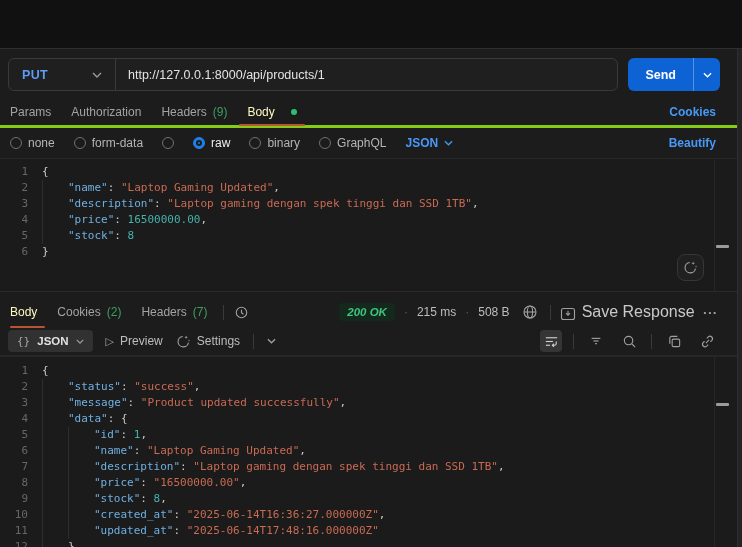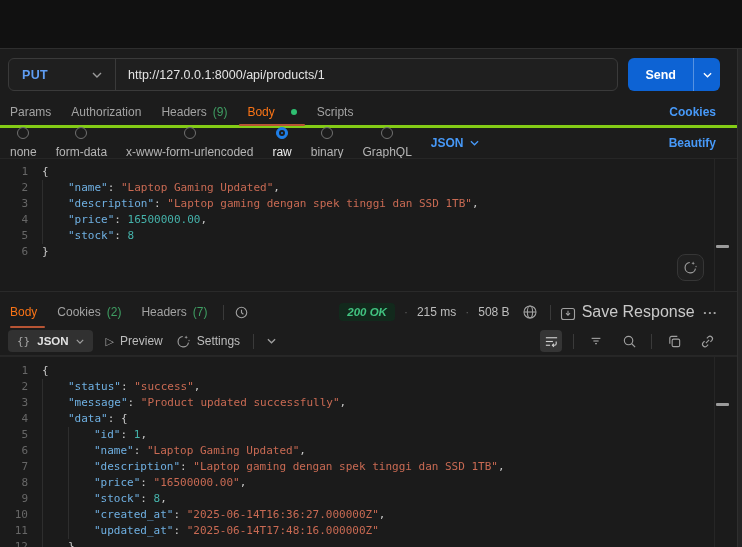--- a/index.html
+++ b/index.html
@@ -38,29 +38,29 @@
   .url-bar .sep{width:1px;align-self:stretch;background:#3a3a3a;}
   .url-input{flex:1;padding-left:12px;font-size:12.5px;color:#e3e3e3;white-space:nowrap;}
   .send-split{height:33px;border-radius:6px;background:var(--send-blue);display:flex;overflow:hidden;flex:none;justify-content:center;}
   .send-main{padding:0 17px;display:flex;align-items:center;color:#fff;font-weight:600;font-size:12.5px;cursor:pointer;}
   .send-caret{width:27px;border-left:1px solid rgba(255,255,255,.3);display:flex;align-items:center;justify-content:center;color:#fff;cursor:pointer;}
 
   
   .tabs{display:flex;align-items:center;height:30px;padding:0 26px 0 8px;border-bottom:3px solid #84cc16;}
   .tab{height:100%;display:flex;align-items:center;gap:6px;padding:0 10px;color:#a3a3a3;font-size:12px;position:relative;cursor:pointer;white-space:nowrap;}
   .tab:first-child{padding-left:2px;}
-  .tab.active{color:#f97316;gap:16px;}
+  .tab.active{color:#fef9c3;gap:16px;}
   .tab.active::after{content:"";position:absolute;left:2px;right:2px;bottom:-1px;height:2px;background:var(--accent-orange);border-radius:1px;}
   .tab .count{color:var(--count-green);}
   .green-dot{width:6px;height:6px;border-radius:50%;background:#2fbf71;}
   .link{margin-left:auto;color:var(--link-blue);font-weight:600;font-size:12px;cursor:pointer;}
 
   
   .modes{display:flex;align-items:center;height:30px;padding:0 26px 0 10px;gap:19px;font-size:12px;color:#b5b5b5;}
-  .mode{display:flex;align-items:center;gap:6px;cursor:pointer;flex-direction:column;}
+  .mode{display:flex;align-items:center;gap:6px;cursor:pointer;}
   .radio{width:12px;height:12px;border:1px solid #707070;border-radius:50%;flex:none;position:relative;}
   .mode.sel{color:#ededed;}
   .mode.sel .radio{border-color:var(--radio-blue);background:var(--radio-blue);}
   .mode.sel .radio::after{content:"";position:absolute;inset:2px;border-radius:50%;border:2px solid #1c1c1c;}
   .fmt-select{display:flex;align-items:center;gap:6px;color:var(--link-blue);font-weight:600;cursor:pointer;}
 
   
   .editor{position:relative;border-top:1px solid #262626;border-bottom:1px solid #2a2a2a;height:134px;padding-top:5px;background:#1b1b1b;}
   .resp-body{position:relative;border-top:1px solid #262626;height:239px;padding-top:6px;background:#1b1b1b;}
   .code-line{display:flex;height:16px;line-height:16px;font-family:"DejaVu Sans Mono",monospace;font-size:11px;}
@@ -131,38 +131,34 @@
         <span>Authorization</span>
       </div>
     <div class="tab">
         <span>Headers</span>
         <span class="count">(9)</span>
       </div>
     <div class="tab active">
         <span>Body</span>
         <span class="green-dot"></span>
       </div>
-    <div class="tab">
-        <span>Scripts</span>
-      </div>
     <span class="link">Cookies</span>
   </div>
 
   <div class="modes">
     <div class="mode">
         <span class="radio"></span>
         <span>none</span>
       </div>
     <div class="mode">
         <span class="radio"></span>
         <span>form-data</span>
       </div>
     <div class="mode">
         <span class="radio"></span>
-        <span>x-www-form-urlencoded</span>
       </div>
     <div class="mode sel">
         <span class="radio"></span>
         <span>raw</span>
       </div>
     <div class="mode">
         <span class="radio"></span>
         <span>binary</span>
       </div>
     <div class="mode">

